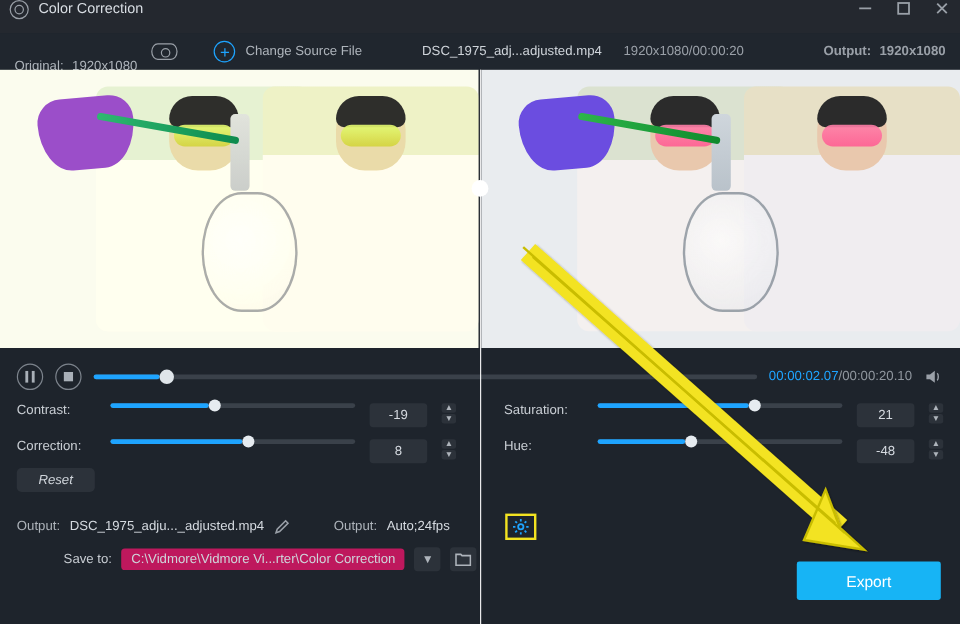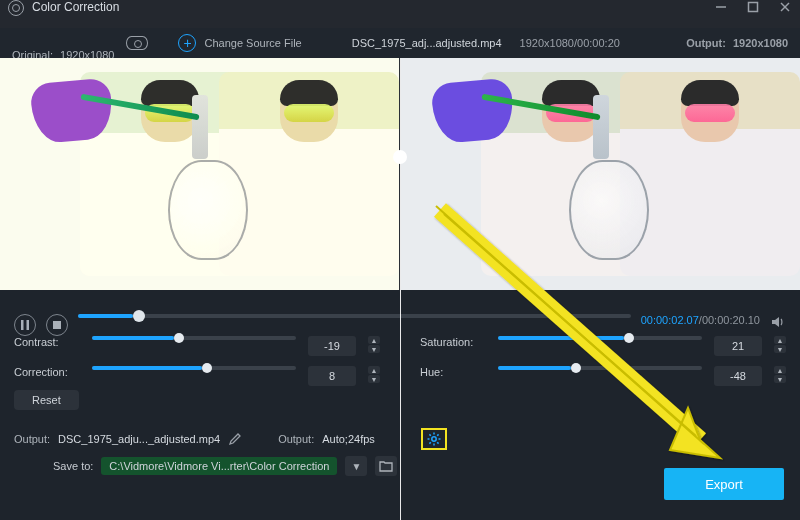--- a/index.html
+++ b/index.html
@@ -40,53 +40,53 @@
   .dropper { position:absolute; left:20%; top:20%; width:120px; height:6px; background:linear-gradient(90deg,#2db54b,#0f8a2c); border-radius:3px; transform:rotate(10deg); }
   .person { position:absolute; top:6%; width:45%; height:88%; border-radius:10px; }
   .p1 { left:20%; background:linear-gradient(180deg,#dbe2d0 0 30%, #f4f0ef 30% 100%); }
   .p2 { right:0; background:linear-gradient(180deg,#e7e0c6 0 28%, #f0edf0 28% 100%); }
   .head { position:absolute; top:4%; left:50%; width:58px; height:62px; margin-left:-29px; background:#e9c8ad; border-radius:28px 28px 24px 24px; }
   .hair { position:absolute; top:0; left:0; right:0; height:26px; background:#2b2b2b; border-radius:28px 28px 10px 10px; }
   .goggles { position:absolute; top:24px; left:4px; right:4px; height:18px; background:linear-gradient(180deg,#ffe26b,#f7b93a); border-radius:9px; opacity:.9; }
   .goggles.pink { background:linear-gradient(180deg,#ff7fa8,#ff5d93); }
 
   
-  .playback { height:40px; padding:24px 14px 0 14px; display:flex; gap:10px; }
+  .playback { height:40px; padding:8px 14px 0 14px; display:flex; align-items:center; gap:10px; }
   .circbtn { width:22px; height:22px; border:1.5px solid #7d848d; border-radius:50%; display:flex; align-items:center; justify-content:center; color:#a9b0b8; cursor:pointer; font-size:10px; }
   .track { flex:1; position:relative; height:4px; background:#3a414a; border-radius:2px; }
   .track .fill { position:absolute; left:0; top:0; bottom:0; background:#1ea4ff; border-radius:2px; }
   .track .thumb { position:absolute; top:50%; width:12px; height:12px; margin-top:-6px; border-radius:50%; background:#dfe5ea; cursor:pointer; }
   .timecode { font-size:11px; }
   .timecode .cur { color:#1ea4ff; }
   .timecode .sep, .timecode .tot { color:#8f969e; }
   .vol { width:16px; height:16px; color:#9aa0a8; cursor:pointer; }
 
   
   .sliders { padding:6px 14px 2px 14px; display:grid; grid-template-columns: 1fr 1fr; column-gap:40px; row-gap:10px; }
   .srow { display:flex; align-items:flex-start; gap:12px; }
   .srow .lbl { width:66px; font-size:11px; color:#c9ced4; }
   .srow .sl { flex:1; position:relative; height:4px; background:#3a414a; border-radius:2px; }
   .srow .sl .sfill { position:absolute; left:0; top:0; bottom:0; background:#1ea4ff; border-radius:2px; }
   .srow .sl .sthumb { position:absolute; top:50%; width:10px; height:10px; margin-top:-5px; border-radius:50%; background:#e6ebf0; cursor:pointer; }
   .valbox { width:48px; height:20px; background:#2c323a; border-radius:3px; display:flex; align-items:center; justify-content:center; font-size:11px; color:#d5dae0; }
   .spin { width:12px; display:flex; flex-direction:column; gap:1px; }
   .spin div { height:8px; background:#2c323a; border-radius:2px; font-size:7px; color:#aeb4bb; display:flex; align-items:center; justify-content:center; cursor:pointer; }
 
-  .resetbtn { display:inline-block; margin:2px 0 0 14px; padding:4px 18px; background:#2c323a; border-radius:4px; font-size:11px; color:#cfd4da; cursor:pointer; }
+  .resetbtn { display:inline-block; margin:2px 0 0 14px; padding:4px 18px; background:#2c323a; border-radius:4px; font-size:11px; color:#cfd4da; cursor:pointer;font-style:italic; }
 
   
   .outrow { display:flex; align-items:center; gap:8px; padding:4px 14px 0 14px; font-size:11px; }
   .outrow .lab { color:#aeb4bb; }
   .outrow .val { color:#d5dae0; }
   .pencil { width:14px; height:14px; color:#9aa0a8; cursor:pointer; }
   .gearwrap { border:2px solid #f3e321; padding:2px 4px; display:flex; align-items:center; justify-content:center; }
   .gear { width:14px; height:14px; color:#1ea4ff; cursor:pointer; }
 
   .saverow { display:flex; align-items:center; gap:8px; padding:6px 14px 0 14px; font-size:11px;margin-left:39px; }
-  .pathbox { background:#14532d; border-radius:3px; padding:3px 8px; color:#cfd4da; min-width:210px; }
+  .pathbox { background:#be185d; border-radius:3px; padding:3px 8px; color:#cfd4da; min-width:210px; }
   .dd, .folder { width:22px; height:20px; background:#2c323a; border-radius:3px; display:flex; align-items:center; justify-content:center; color:#aeb4bb; cursor:pointer; font-size:10px; }
 
   .exportbtn { position:absolute; right:16px; bottom:20px; width:120px; height:32px; background:#17b4f5; color:#fff; font-size:13px; display:flex; align-items:center; justify-content:center; border-radius:2px; cursor:pointer; }
 
   
   svg.arrow { position:absolute; pointer-events:none; z-index:10; }
 </style>
 </head>
 <body>
 

